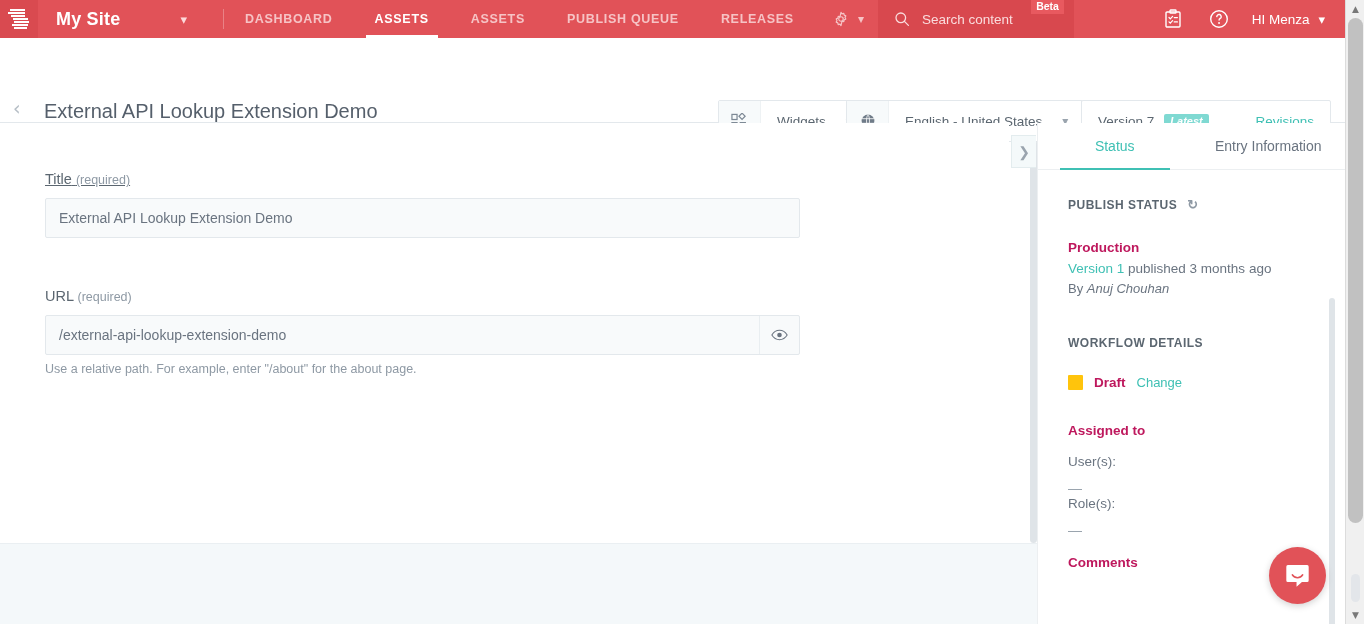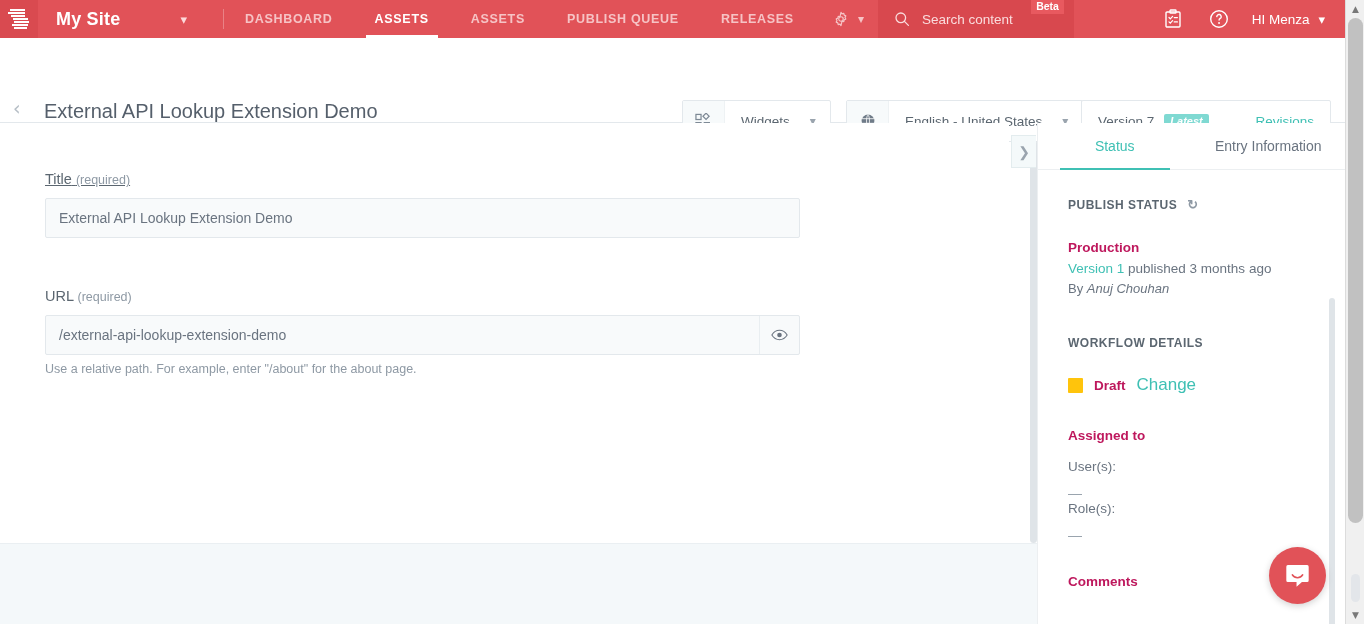--- a/index.html
+++ b/index.html
@@ -112,21 +112,21 @@
     background: #f7fafb; border-right: 1px solid #eef2f4; color: #7d8995;
   }
   .pill-label {
     display: flex; align-items: center; padding: 0 14px 0 16px;
     font-size: 13.5px; color: #5b6670; white-space: nowrap;
   }
   .pill-caret {
     display: flex; align-items: center; padding: 0 14px 0 6px;
     color: #9aa4ae; font-size: 12px;
   }
-  #widgets-pill { left: 682px; top: 62px; min-width: 140px; text-align: center; }
+  #widgets-pill { left: 718px; top: 62px; min-width: 140px; text-align: center; }
   #locale-pill  { left: 846px; top: 62px; min-width: 220px; }
 
   .version-box {
     position: absolute; left: 1081px; top: 62px; height: 42px; width: 250px;
     border: 1px solid #e3e8ec; background: #ffffff; border-radius: 2px;
     display: flex; align-items: center; padding: 0 16px;
   }
   .version-label { font-size: 13.5px; color: #5b6670; white-space: nowrap; }
   .latest-badge {
     margin-left: 10px; background: #7fd9d2; color: #ffffff;
@@ -440,32 +440,32 @@
         <span>By </span><span class="side-italic">Anuj Chouhan</span>
       </div>
 
       <div class="side-section-title" style="margin-top:40px;">
         <span>WORKFLOW DETAILS</span>
       </div>
 
       <div class="swatch-row" style="margin-top:25px;">
         <span class="swatch"></span>
         <span class="side-strong">Draft</span>
-        <span class="side-link" style="font-size:17px;">Change</span>
+        <span class="side-link" style="font-size:13px;">Change</span>
       </div>
 
       <div class="side-strong" style="margin-top:33px;">Assigned to</div>
 
       <div class="side-line" style="margin-top:16px;">User(s):</div>
       <div class="dash" style="margin-top:11px;">—</div>
 
       <div class="side-line" style="">Role(s):</div>
       <div class="dash" style="margin-top:11px;">—</div>
 
-      <div class="side-strong" style="margin-top:31px;">Comments</div>
+      <div class="side-strong" style="margin-top:17px;">Comments</div>
     </div>
 
     <div class="side-scrollbar"></div>
   </div>
 
   <div class="chat-launcher">
     <svg width="27" height="27" viewBox="0 0 28 28">
       <path d="M4 3.2h20a1.6 1.6 0 011.6 1.6v14.4A1.6 1.6 0 0124 20.8h-5.4L13 25.6v-4.8H4a1.6 1.6 0 01-1.6-1.6V4.8A1.6 1.6 0 014 3.2z" fill="#ffffff"></path>
       <path d="M8.6 13.2c1.4 2.1 3.2 3.1 5.4 3.1s4-1 5.4-3.1" fill="none" stroke="#e15258" stroke-width="1.5" stroke-linecap="round"></path>
     </svg>

